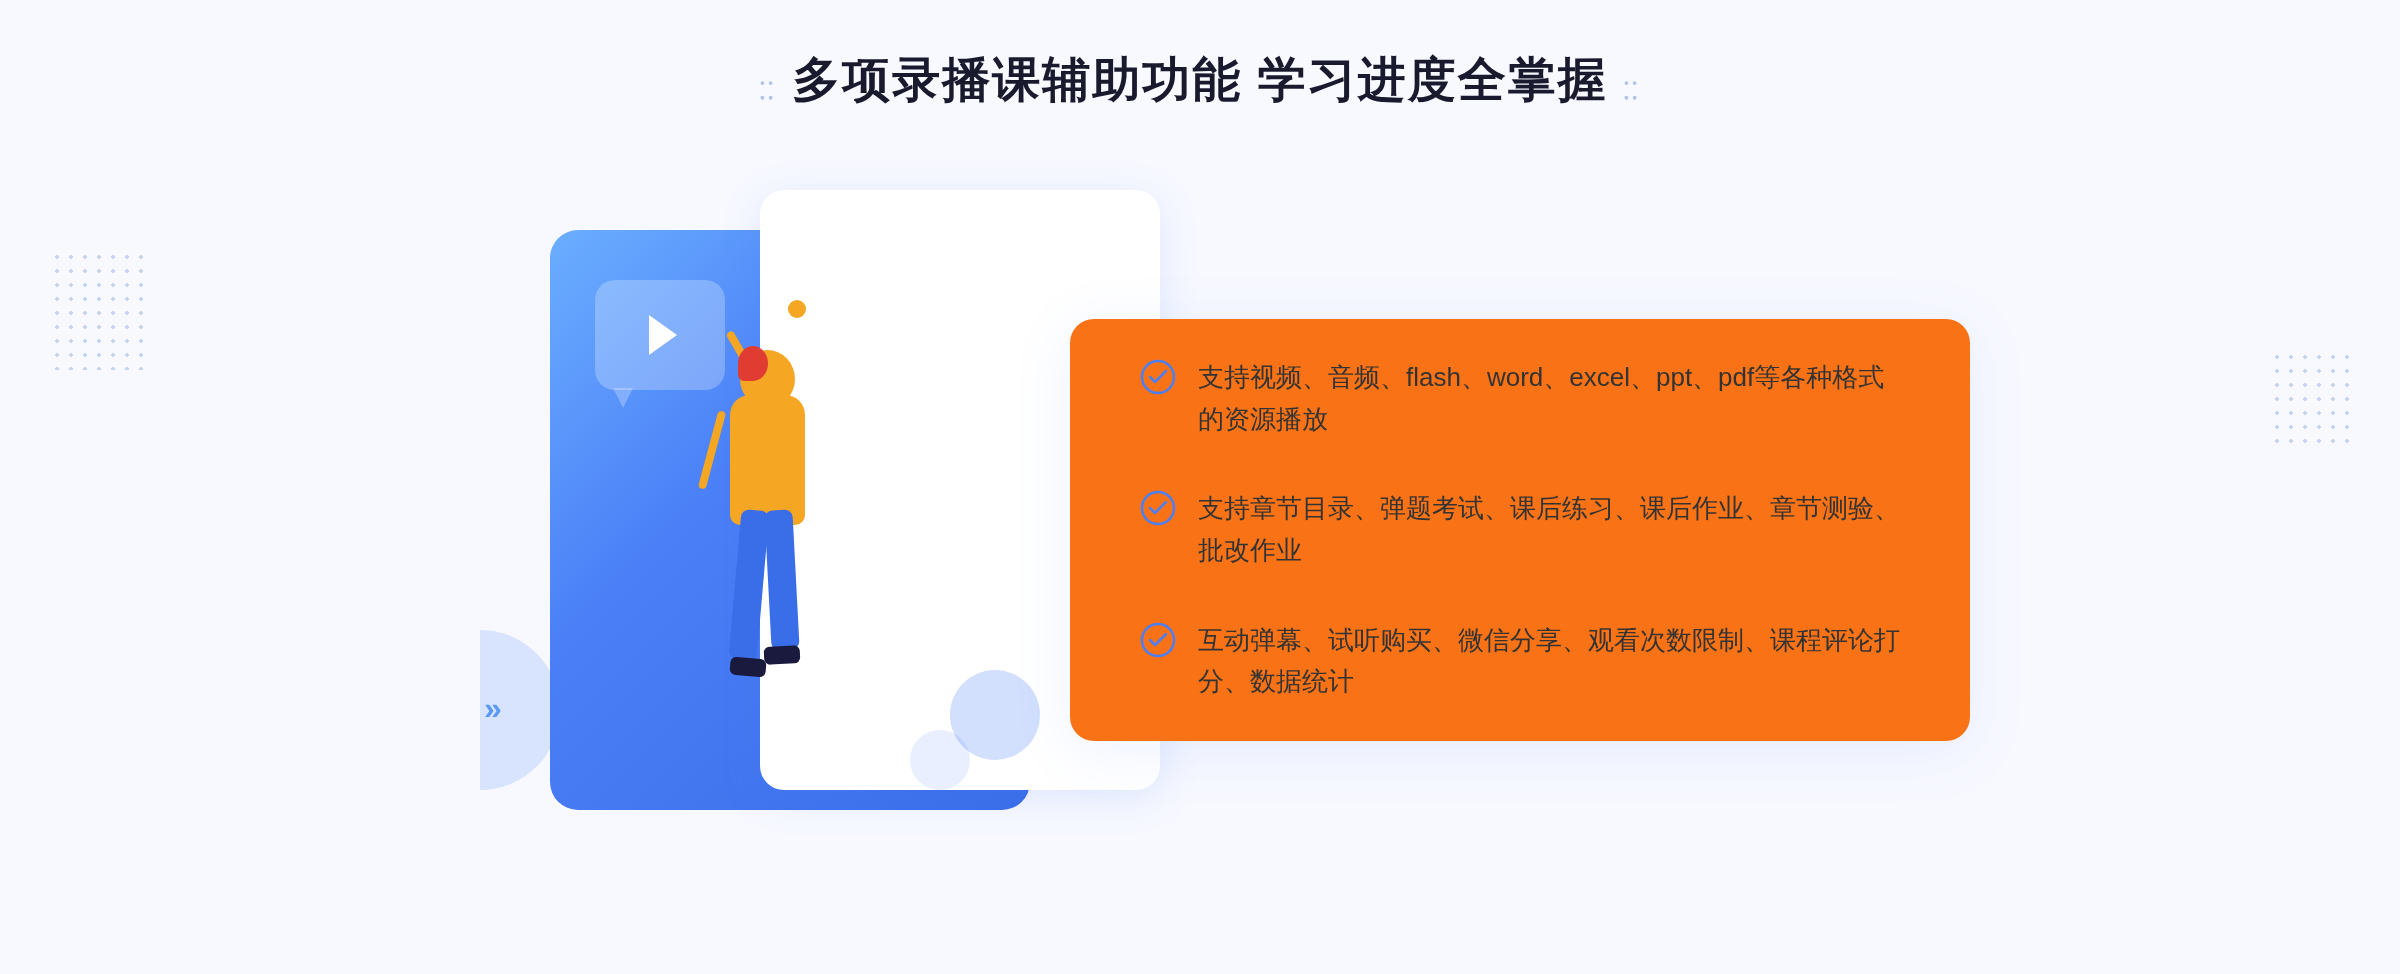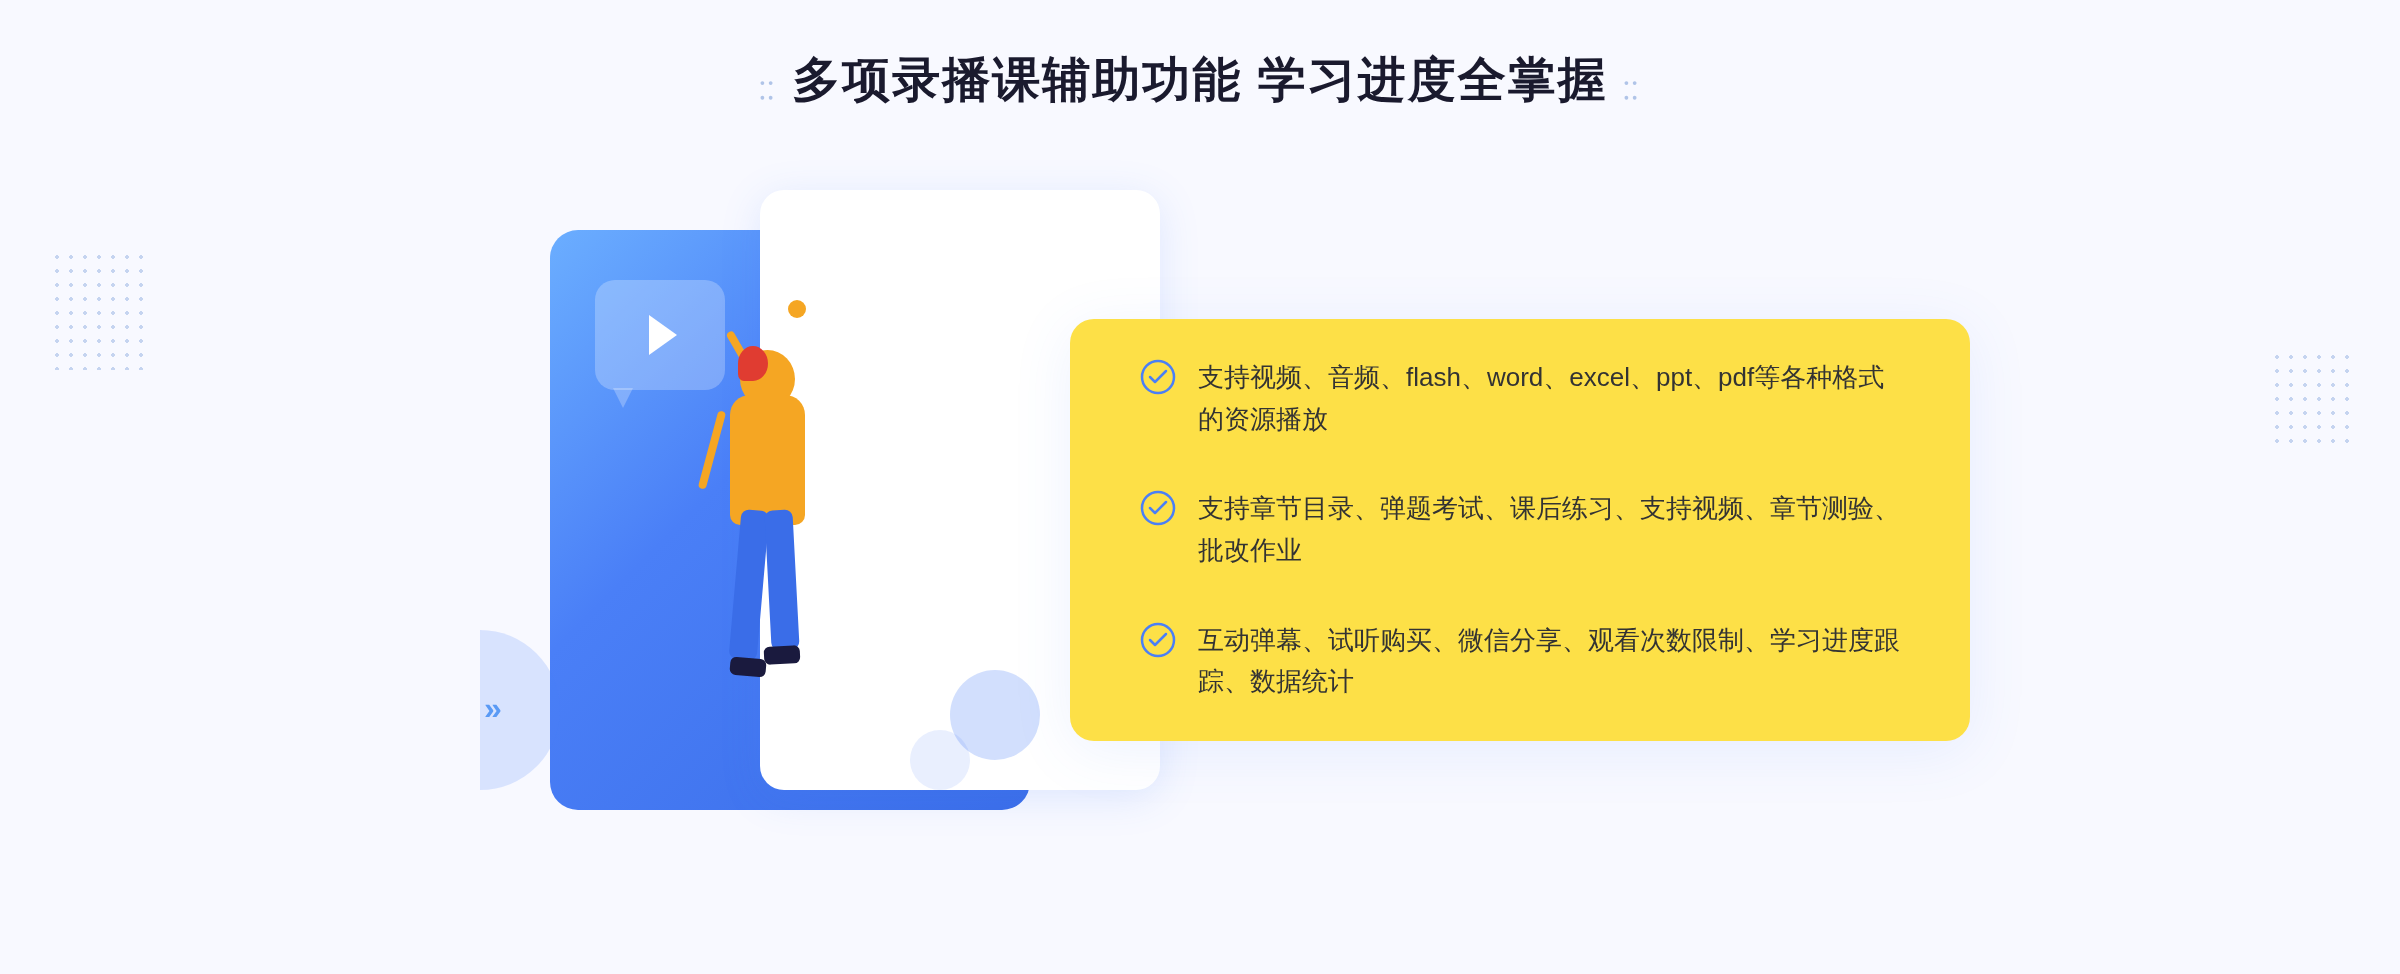--- a/index.html
+++ b/index.html
@@ -313,21 +313,21 @@
       top: 350px;
       width: 120px;
       height: 120px;
       background-image: radial-gradient(circle, #a0bff0 1.5px, transparent 1.5px);
       background-size: 10px 10px;
       z-index: 0;
     }
 
     
     .features-panel {
-      background: #fde047;
+      background: #f97316;
       border-radius: 24px;
       width: 900px;
       padding: 38px 70px;
       box-shadow: 0 10px 60px rgba(74, 127, 247, 0.1);
       z-index: 10;
       margin-left: -60px;
     }
 
     .feature-item {
       display: flex;
@@ -454,29 +454,29 @@
         <span class="feature-text">支持视频、音频、flash、word、excel、ppt、pdf等各种格式的资源播放</span>
       </div>
 
       <div class="feature-item">
         <div class="check-icon">
           <svg viewBox="0 0 36 36" fill="none" xmlns="http://www.w3.org/2000/svg">
             <circle cx="18" cy="18" r="16" stroke="#4a7ff7" stroke-width="2.5" fill="none"></circle>
             <polyline points="10,18 15,23 26,12" stroke="#4a7ff7" stroke-width="2.5" stroke-linecap="round" stroke-linejoin="round"></polyline>
           </svg>
         </div>
-        <span class="feature-text">支持章节目录、弹题考试、课后练习、支持视频、章节测验、批改作业</span>
+        <span class="feature-text">支持章节目录、弹题考试、课后练习、课后作业、章节测验、批改作业</span>
       </div>
 
 
       <div class="feature-item">
         <div class="check-icon">
           <svg viewBox="0 0 36 36" fill="none" xmlns="http://www.w3.org/2000/svg">
             <circle cx="18" cy="18" r="16" stroke="#4a7ff7" stroke-width="2.5" fill="none"></circle>
             <polyline points="10,18 15,23 26,12" stroke="#4a7ff7" stroke-width="2.5" stroke-linecap="round" stroke-linejoin="round"></polyline>
           </svg>
         </div>
-        <span class="feature-text">互动弹幕、试听购买、微信分享、观看次数限制、学习进度跟踪、数据统计</span>
+        <span class="feature-text">互动弹幕、试听购买、微信分享、观看次数限制、课程评论打分、数据统计</span>
       </div>
 
     </div>
   </div>
 </div>
 
 </body></html>

